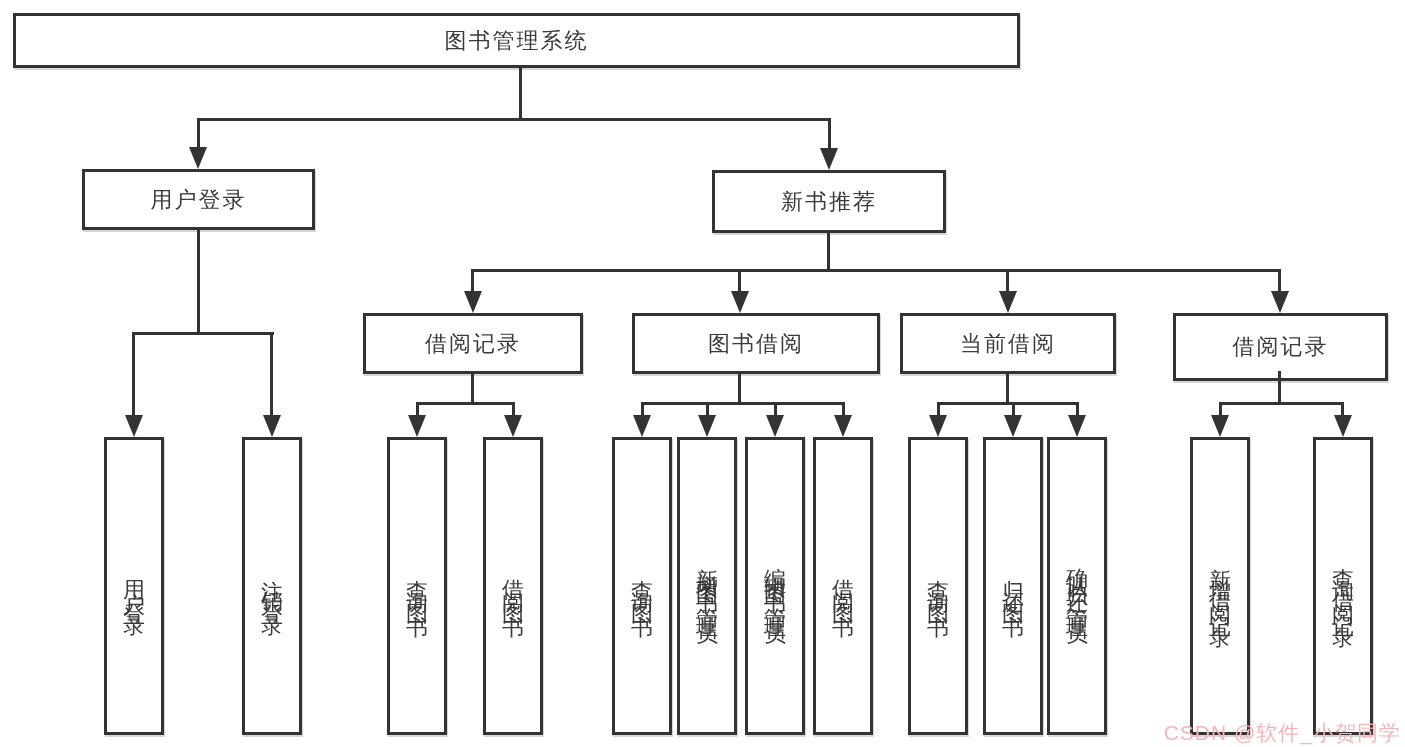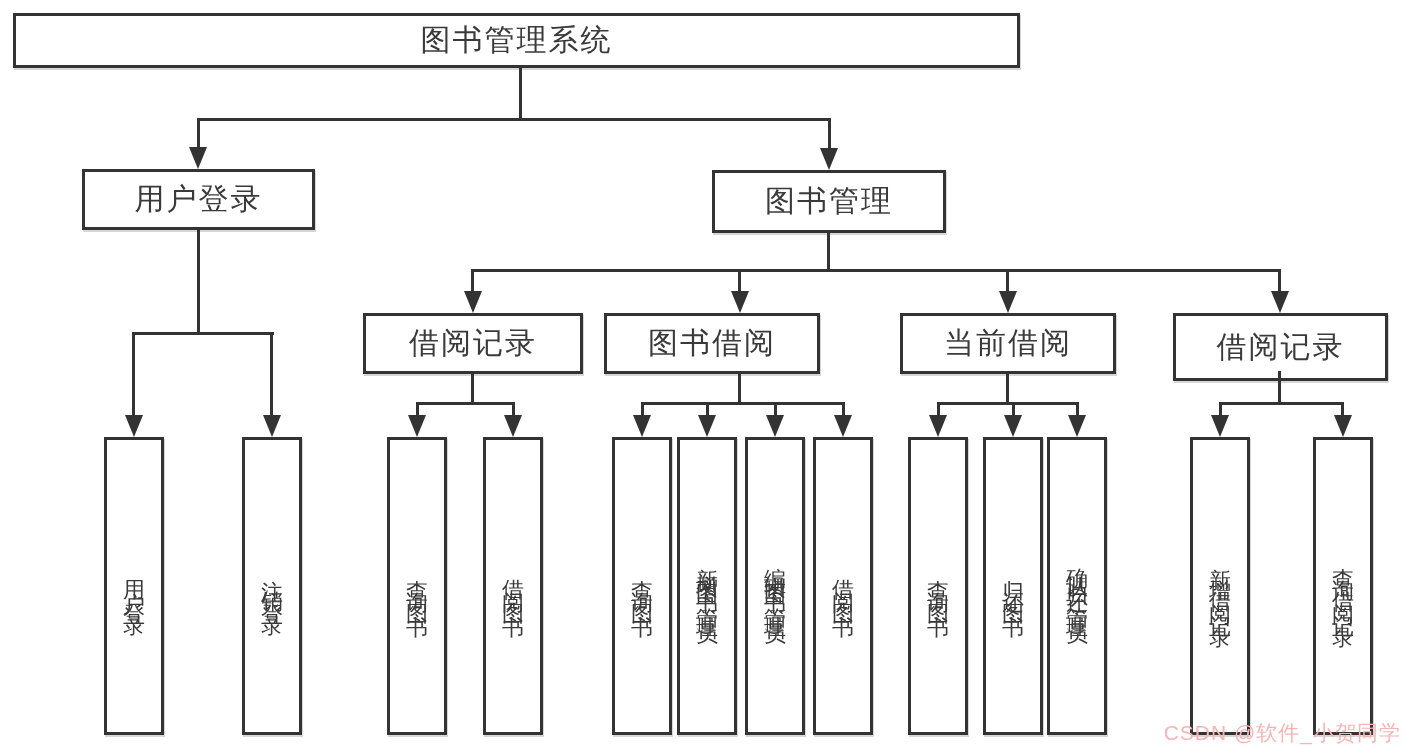--- a/index.html
+++ b/index.html
@@ -11,21 +11,21 @@
   body{
     width:1405px;height:747px;position:relative;overflow:hidden;
     background:#ffffff;
     font-family:"Liberation Sans", sans-serif;
     color:var(--text);
   }
   .box{
     position:absolute;box-sizing:border-box;
     border:3px solid var(--line);background:#ffffff;
     display:flex;align-items:center;justify-content:center;
-    font-size:30px;letter-spacing:2px;color:var(--text);
+    font-size:22px;letter-spacing:2px;color:var(--text);
     box-shadow:1px 2px 0 rgba(140,140,140,0.35);
   }
   .tall{
     position:absolute;box-sizing:border-box;
     border:3px solid var(--line);background:#ffffff;
     writing-mode:vertical-rl;text-orientation:mixed;
     text-align:center;line-height:54px;
     font-size:22px;letter-spacing:12px;color:var(--text);
     box-shadow:1px 2px 0 rgba(140,140,140,0.35);
     width:60px;top:437px;height:298px;
@@ -51,42 +51,42 @@
 <div class="box" style="left:13px;top:13px;width:1007px;height:55px">图书管理系统</div>
 
 <div class="vl" style="left:519px;top:65px;height:56px"></div>
 <div class="hl" style="left:197px;top:118px;width:634px"></div>
 <div class="vl" style="left:197px;top:118px;height:31px"></div>
 <div class="ar" style="left:189px;top:147px"></div>
 <div class="vl" style="left:828px;top:118px;height:32px"></div>
 <div class="ar" style="left:820px;top:148px"></div>
 
 <div class="box" style="left:82px;top:169px;width:233px;height:61px">用户登录</div>
-<div class="box" style="left:712px;top:170px;width:234px;height:63px">图书管理</div>
+<div class="box" style="left:712px;top:170px;width:234px;height:63px">新书推荐</div>
 
 <div class="vl" style="left:197px;top:227px;height:107px"></div>
 <div class="hl" style="left:133px;top:332px;width:141px"></div>
 <div class="vl" style="left:132px;top:332px;height:85px"></div>
 <div class="ar" style="left:125px;top:415px"></div>
 <div class="vl" style="left:270px;top:332px;height:85px"></div>
 <div class="ar" style="left:263px;top:415px"></div>
 
 <div class="vl" style="left:827px;top:231px;height:41px"></div>
 <div class="hl" style="left:472px;top:269px;width:808px"></div>
 <div class="vl" style="left:471px;top:269px;height:24px"></div>
 <div class="ar" style="left:464px;top:291px"></div>
 <div class="vl" style="left:738px;top:269px;height:24px"></div>
 <div class="ar" style="left:731px;top:291px"></div>
 <div class="vl" style="left:1006px;top:269px;height:24px"></div>
 <div class="ar" style="left:999px;top:291px"></div>
 <div class="vl" style="left:1278px;top:269px;height:24px"></div>
 <div class="ar" style="left:1271px;top:291px"></div>
 
 <div class="box" style="left:363px;top:313px;width:220px;height:61px">借阅记录</div>
-<div class="box" style="left:604px;top:313px;width:216px;height:61px">图书借阅</div>
+<div class="box" style="left:632px;top:313px;width:248px;height:61px">图书借阅</div>
 <div class="box" style="left:900px;top:313px;width:216px;height:61px">当前借阅</div>
 <div class="box" style="left:1173px;top:313px;width:215px;height:68px">借阅记录</div>
 
 <div class="vl" style="left:471px;top:371px;height:33px"></div>
 <div class="hl" style="left:416px;top:402px;width:99px"></div>
 <div class="vl" style="left:416px;top:402px;height:14px"></div>
 <div class="ar" style="left:408px;top:415px"></div>
 <div class="vl" style="left:512px;top:402px;height:14px"></div>
 <div class="ar" style="left:504px;top:415px"></div>
 

